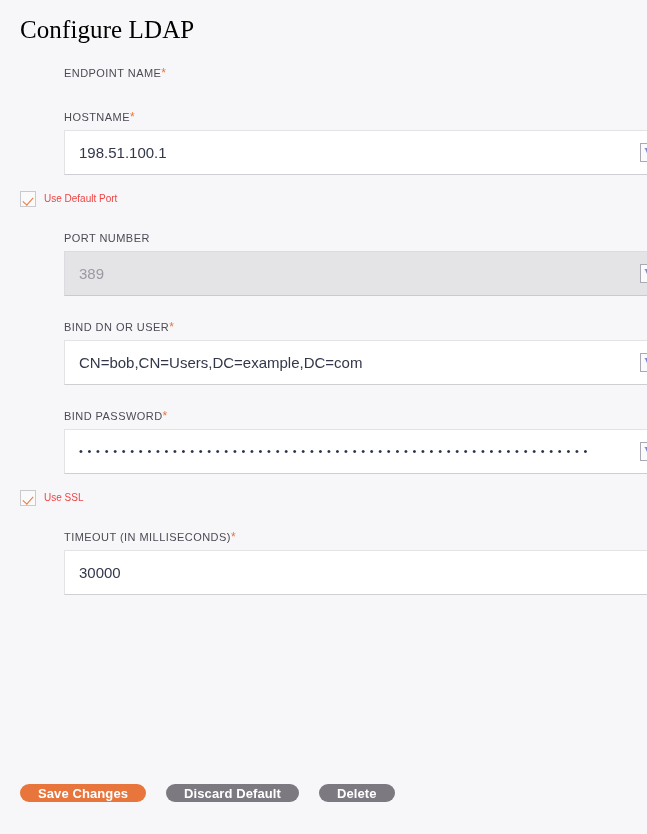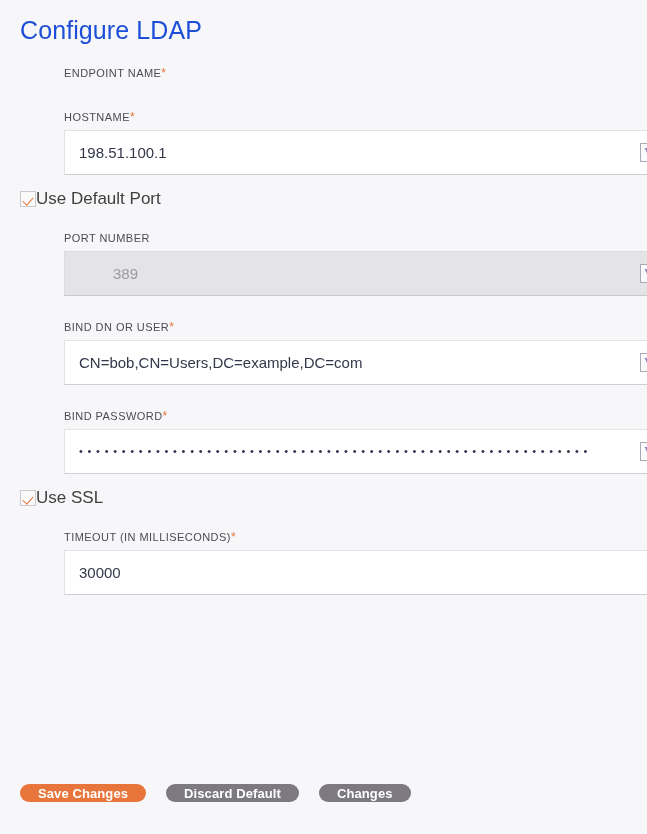--- a/index.html
+++ b/index.html
@@ -16,23 +16,24 @@
     height: 834px;
     background: #f7f7f9;
     padding: 0;
   }
   .page-title {
     position: absolute;
     left: 20px;
     top: 14px;
     font-size: 25px;
     font-weight: 400;
-    color: #1d4ed8;
+    color: #000000;
     letter-spacing: 0.1px;
     line-height: 32px;
+    font-family: Liberation Serif, serif;
   }
   .form {
     position: absolute;
     left: 20px;
     top: 66px;
     width: 606px;
   }
   .field { margin-bottom: 0; padding-left: 44px; }
   .field-label {
     font-size: 11px;
@@ -67,21 +68,21 @@
   .input-text {
     flex: 1 1 auto;
     padding: 0 14px;
     font-size: 15px;
     color: #33374a;
     line-height: 43px;
     white-space: nowrap;
     overflow: hidden;
     font-family: "Liberation Sans", sans-serif;
   }
-  .input-text.muted { color: #9a9aa2; margin-left: 34px; }
+  .input-text.muted { color: #9a9aa2; }
   .input-text.masked {
     font-size: 11px;
     letter-spacing: 4.7px;
     color: #2b3348;
     word-break: break-all;
   }
   .var-icon {
     flex: 0 0 auto;
     width: 17px;
     height: 19px;
@@ -116,23 +117,23 @@
     position: absolute;
     left: 4px;
     top: 3px;
     width: 5px;
     height: 9px;
     border: solid #e8763c;
     border-width: 0 1.3px 1.3px 0;
     transform: rotate(42deg);
   }
   .checkrow-label {
-    margin-left: 0;
-    font-size: 17px;
-    color: #404040;
+    margin-left: 8px;
+    font-size: 10px;
+    color: #ef4444;
     line-height: 18px;
   }
   .btn {
     border: none;
     border-radius: 20px;
     color: #ffffff;
     font-size: 13px;
     font-weight: 700;
     font-family: "Liberation Sans", sans-serif;
     cursor: pointer;
@@ -234,16 +235,16 @@
         <div class="input-text">30000</div>
       </div>
     </div>
 
   </div>
 
 
   <div class="action-row">
     <button class="btn btn-primary">Save Changes</button>
     <button class="btn btn-secondary">Discard Default</button>
-    <button class="btn btn-secondary">Changes</button>
+    <button class="btn btn-secondary">Delete</button>
   </div>
 
 </div>
 
 </body></html>

